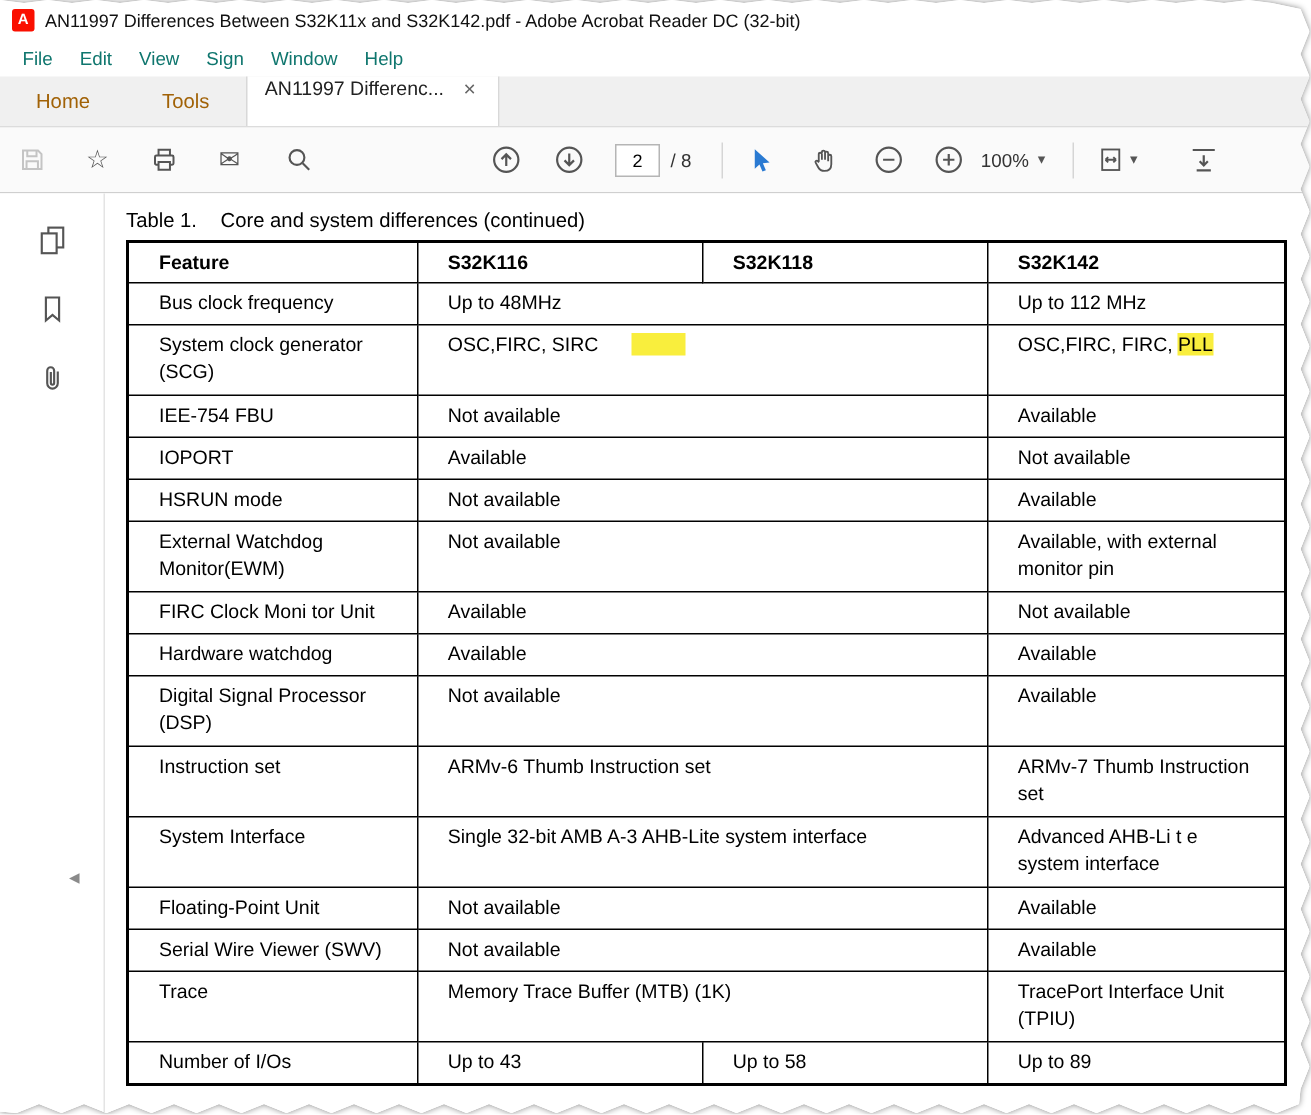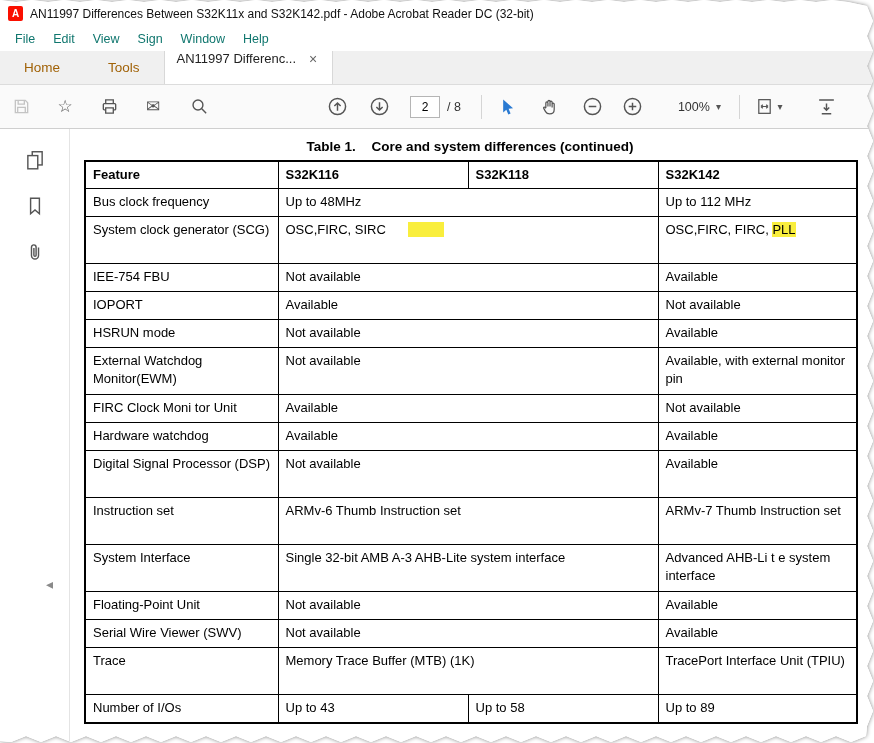--- a/index.html
+++ b/index.html
@@ -39,26 +39,26 @@
   .caret{font-size:10px;color:#555;line-height:1}
 
   
   .content{position:absolute;left:0;right:0;top:129px;bottom:0;background:#fff}
   .sidebar{position:absolute;left:0;top:0;bottom:0;width:70px;background:#fff;border-right:1px solid #e4e4e4;
            display:flex;flex-direction:column;align-items:center;padding-top:14px;gap:12px}
   .sbtn{width:34px;height:34px;border:none;background:transparent;color:#555;display:flex;align-items:center;justify-content:center;cursor:pointer}
   .collapse-handle{position:absolute;left:46px;top:448px;color:#8a8a8a;font-size:14px;line-height:1;cursor:pointer}
 
   .pdf-page{position:absolute;left:70px;right:0;top:0;bottom:0;background:#fff;overflow:hidden}
-  .caption{width:772px;margin:10px 0 6px 14px;text-align:center;font-weight:bold;font-size:13.5px;color:#000}
+  .caption{width:772px;margin:10px 0 6px 14px;font-weight:normal;font-size:13.5px;color:#000}
   .caption .cap-prefix{margin-right:12px}
 
   table.doc-table{margin-left:14px;border-collapse:collapse;border:2px solid #000;table-layout:fixed;width:772px;
                   font-size:13px;color:#000}
-  .doc-table th,.doc-table td{border:1px solid #000;padding:4px 7px;vertical-align:top;text-align:left;line-height:1.4;
+  .doc-table th,.doc-table td{border:1px solid #000;padding:4px 20px;vertical-align:top;text-align:left;line-height:1.4;
                               overflow:hidden}
   .doc-table th{font-weight:bold;height:27px}
   #tbody td{height:28px}
   #tbody tr:nth-child(2) td,#tbody tr:nth-child(6) td,#tbody tr:nth-child(9) td,
   #tbody tr:nth-child(10) td,#tbody tr:nth-child(11) td,#tbody tr:nth-child(14) td{height:47px}
   .col-feature{width:193px}.col-k116{width:190px}.col-k118{width:190px}.col-k142{width:199px}
   .hl{background:var(--hl,#f9ee3d)}
 </style>
 </head>
 <body>
@@ -148,21 +148,21 @@
         <circle cx="10" cy="10" r="7.7"></circle>
             <path d="M6.4 10h7.2"></path>
       </svg>
     </button>
     <button class="tbtn" style="margin-left:10px">
       <svg width="21" height="21" viewBox="0 0 20 20" fill="none" stroke="currentColor" stroke-width="1.4">
         <circle cx="10" cy="10" r="7.7"></circle>
             <path d="M6.4 10h7.2M10 6.4v7.2"></path>
       </svg>
     </button>
-    <div class="zoom-combo" style="margin-left:24px">
+    <div class="zoom-combo" style="margin-left:0">
       <span>100%</span>
       <span class="caret">▾</span>
     </div>
 
     <div class="sep" style="margin-left:12px"></div>
 
     <button class="tbtn" style="margin-left:8px;width:42px">
       <svg width="19" height="19" viewBox="0 0 20 20" fill="none" stroke="currentColor" stroke-width="1.3">
         <rect x="4" y="2.8" width="12" height="14.4"></rect>
             <path d="M6.3 10h7.4M6.3 10l1.9-1.9M6.3 10l1.9 1.9M13.7 10l-1.9-1.9M13.7 10l-1.9 1.9"></path>

